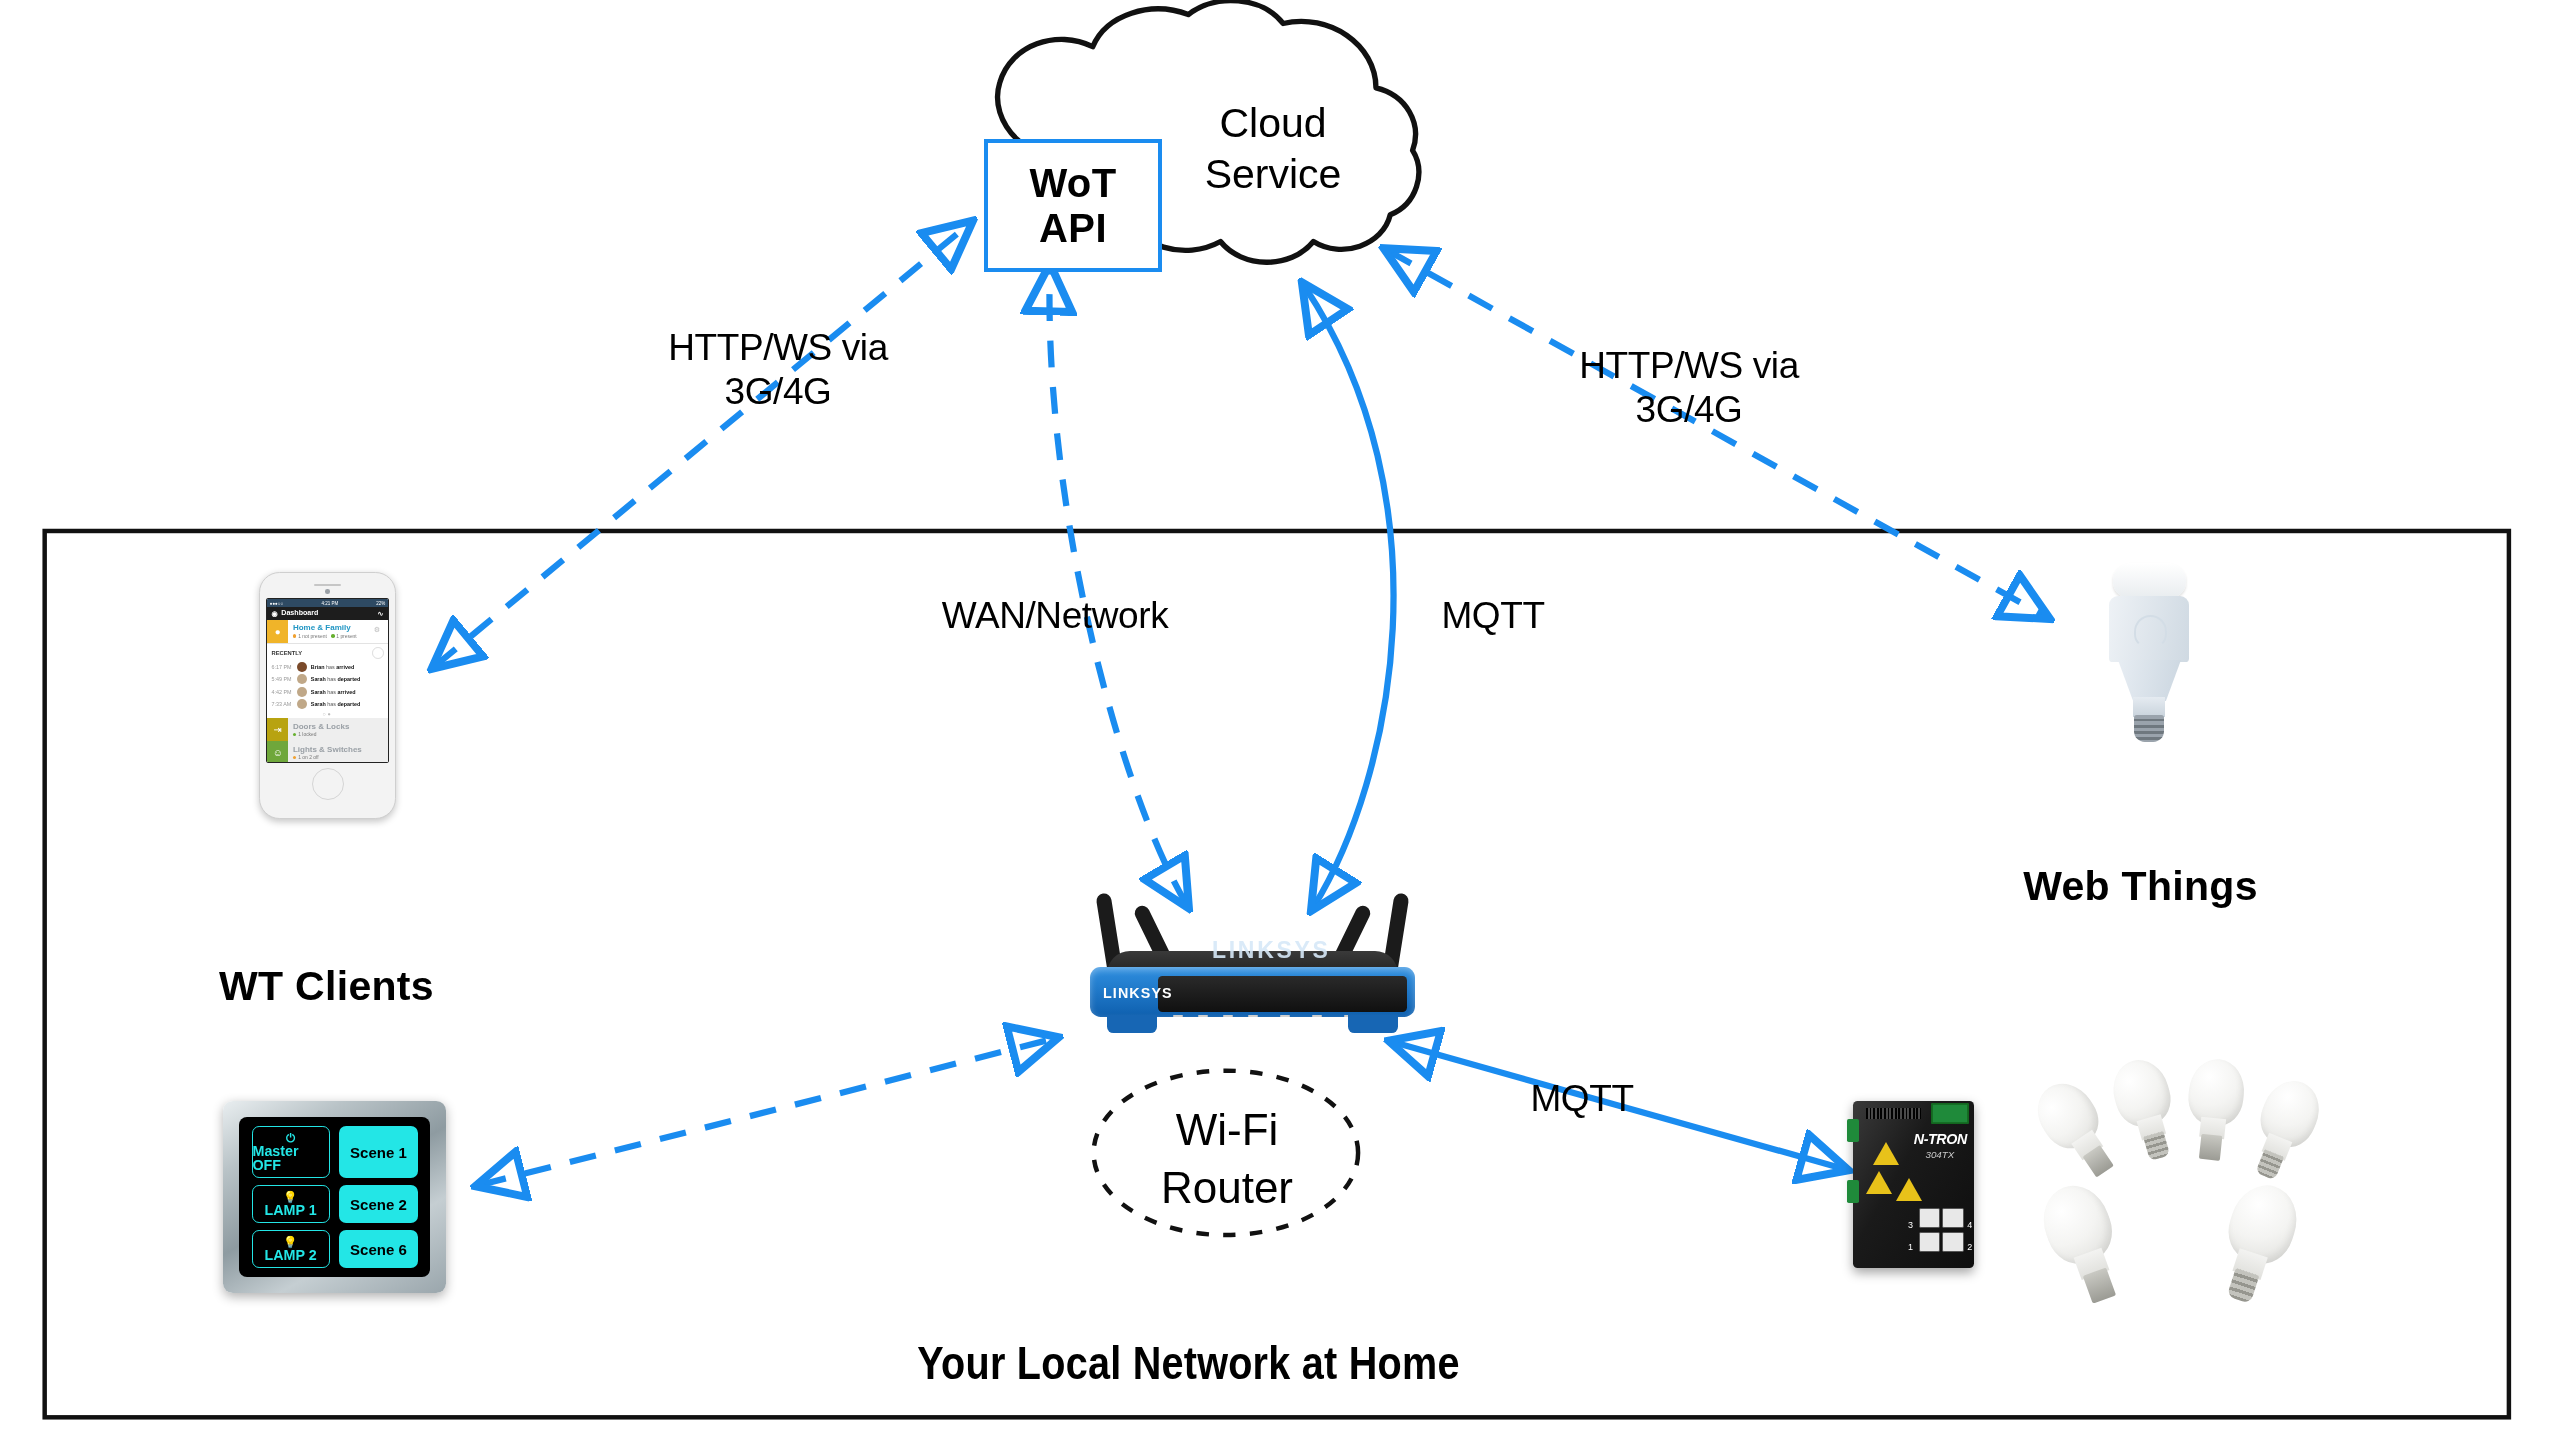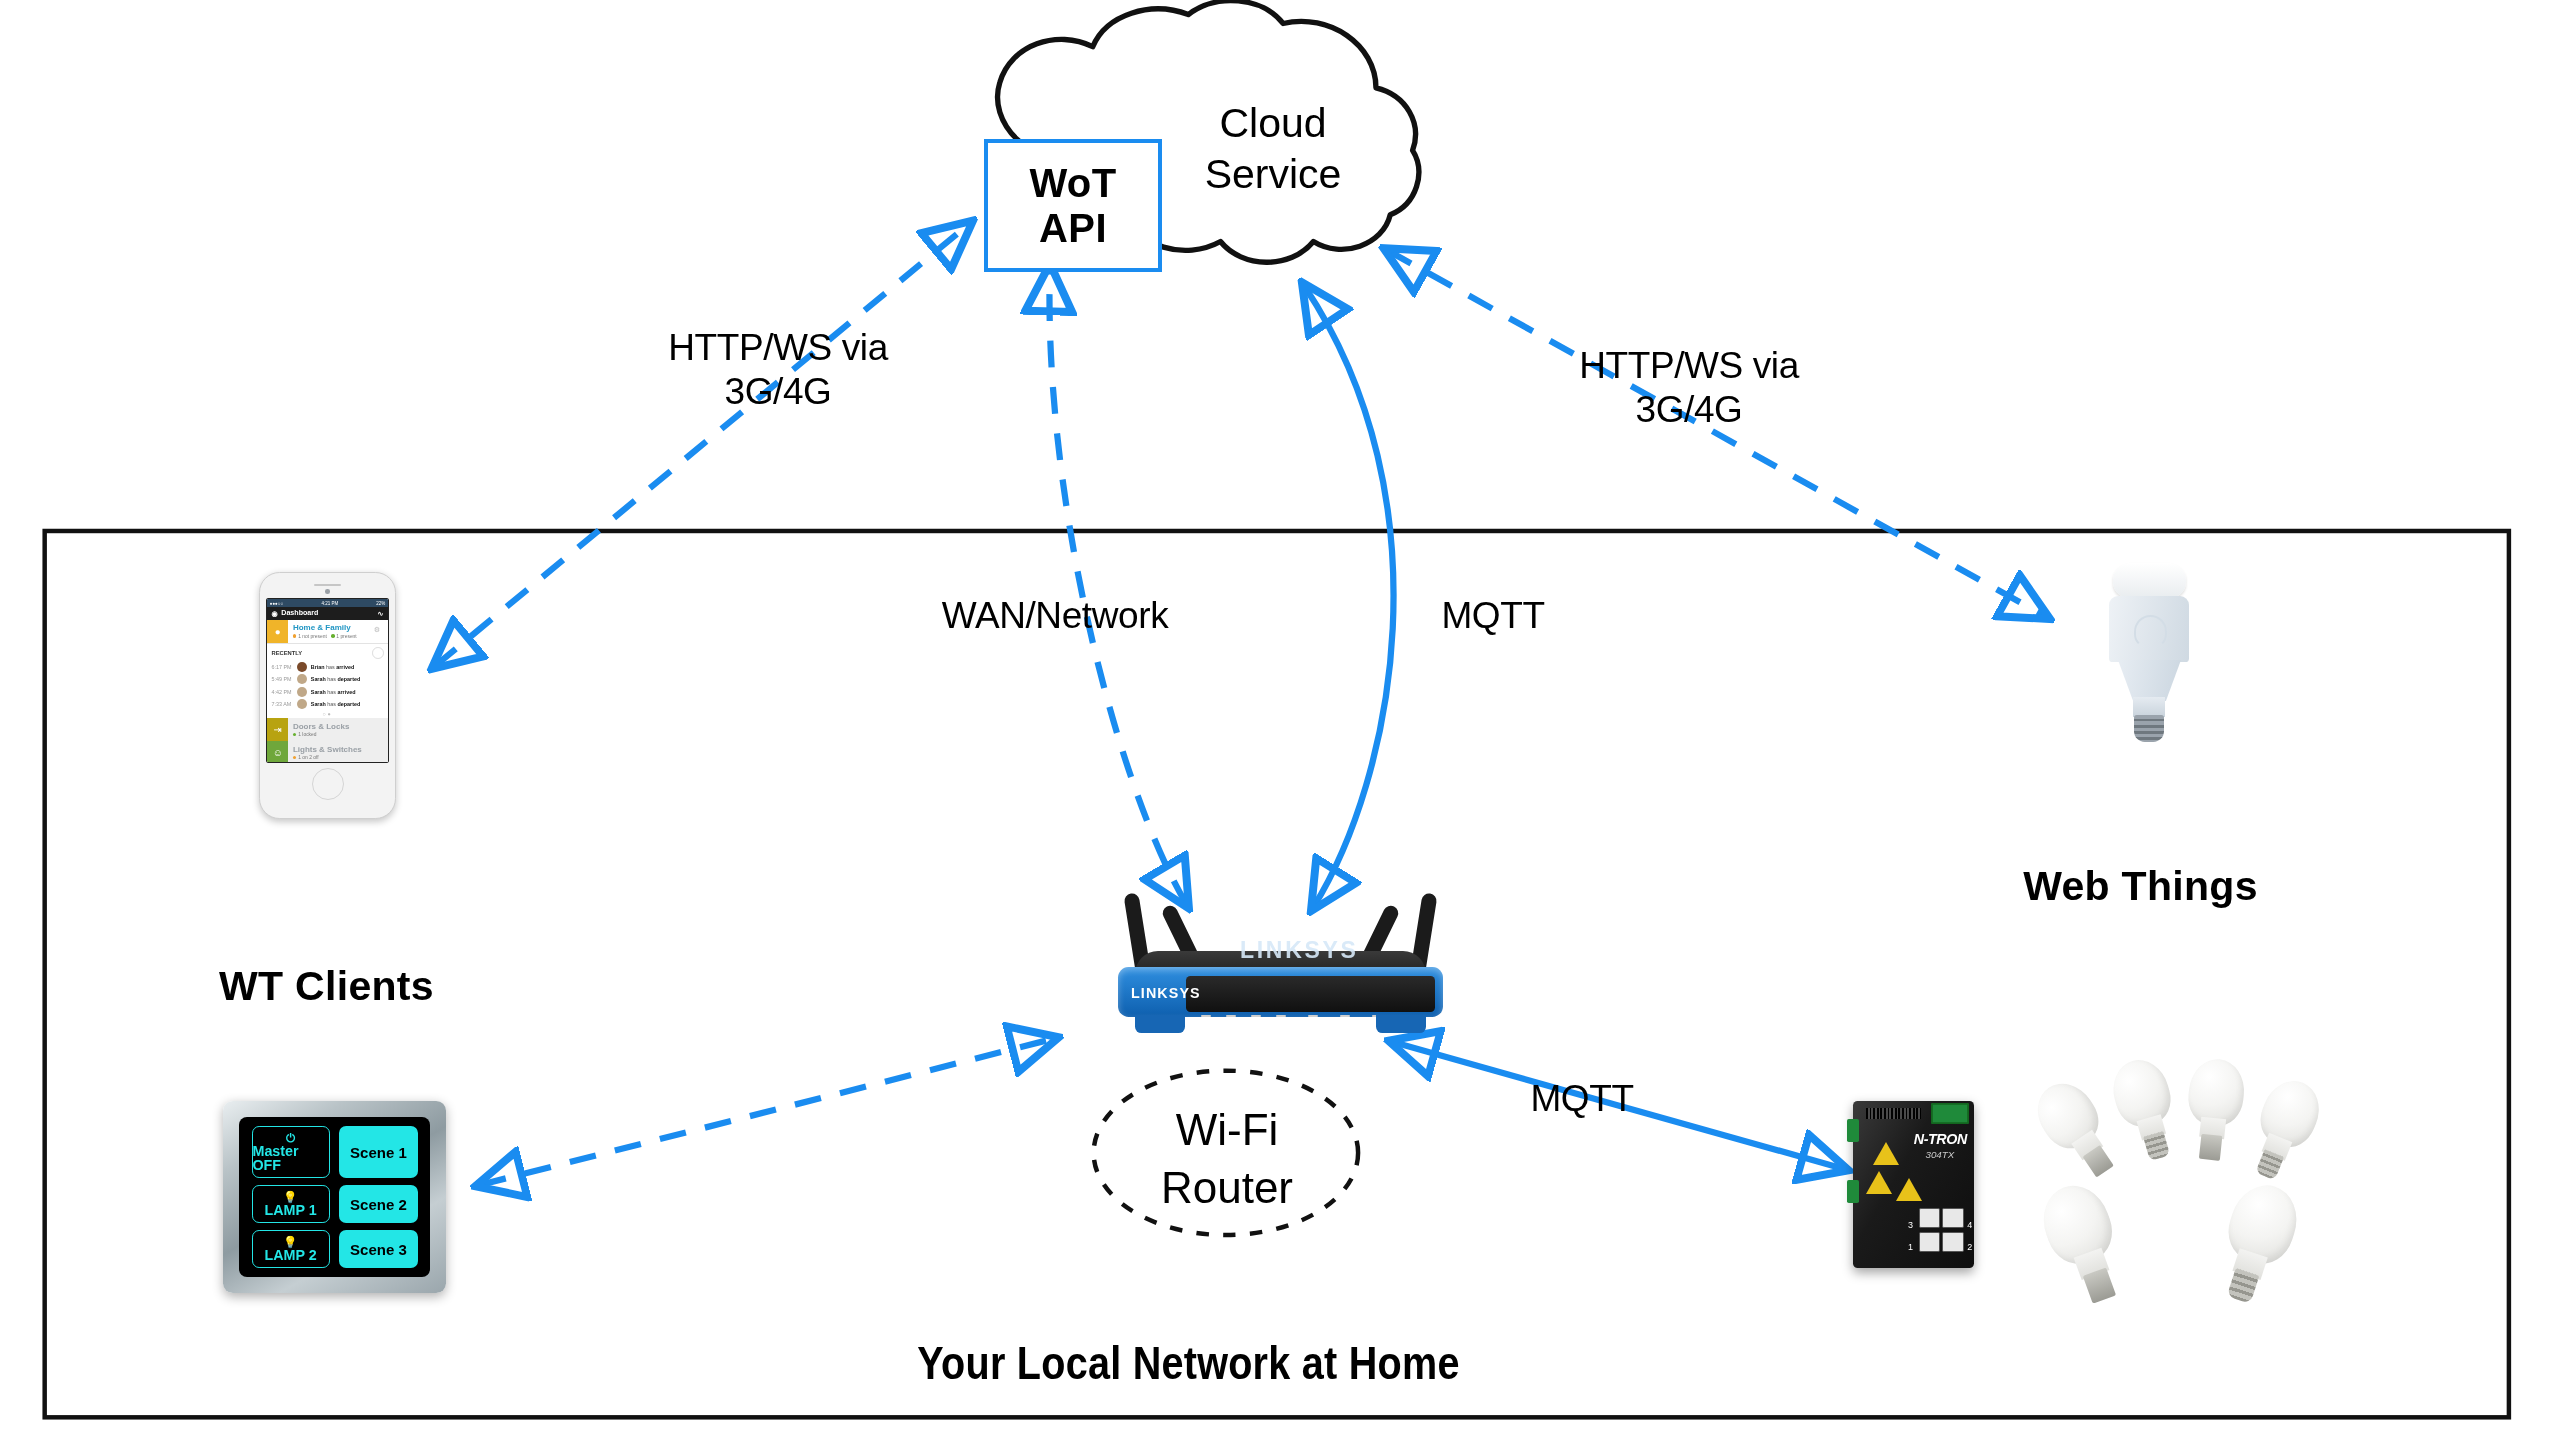--- a/index.html
+++ b/index.html
@@ -333,27 +333,27 @@
           <span>LAMP 1</span>
         </div>
         <div class="btn-f">
           <span>Scene 2</span>
         </div>
         <div class="btn-o">
           <span class="ico">💡</span>
           <span>LAMP 2</span>
         </div>
         <div class="btn-f">
-          <span>Scene 3</span>
-        </div>
-      </div>
-    </div>
-  </div>
-
-  <div class="dev" style="left:1115px; top:894px;">
+          <span>Scene 6</span>
+        </div>
+      </div>
+    </div>
+  </div>
+
+  <div class="dev" style="left:1087px; top:894px;">
     <div class="router">
       <div class="ant" style="left:16px;  height:98px; transform:rotate(-9deg);"></div>
       <div class="ant" style="left:64px;  height:89px; transform:rotate(-26deg);"></div>
       <div class="ant" style="right:64px; height:89px; transform:rotate(26deg);"></div>
       <div class="ant" style="right:16px; height:98px; transform:rotate(9deg);"></div>
       <div class="rt-top"></div>
       <div class="rt-mid"></div>
       <div class="rt-logo2">LINKSYS</div>
       <div class="rt-face"></div>
       <div class="rt-logo">LINKSYS</div>

